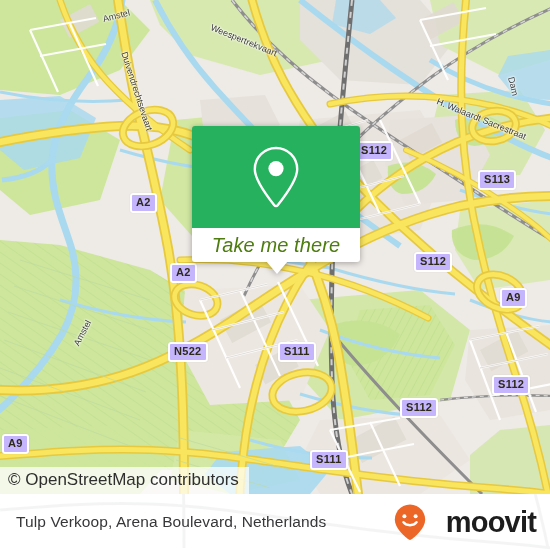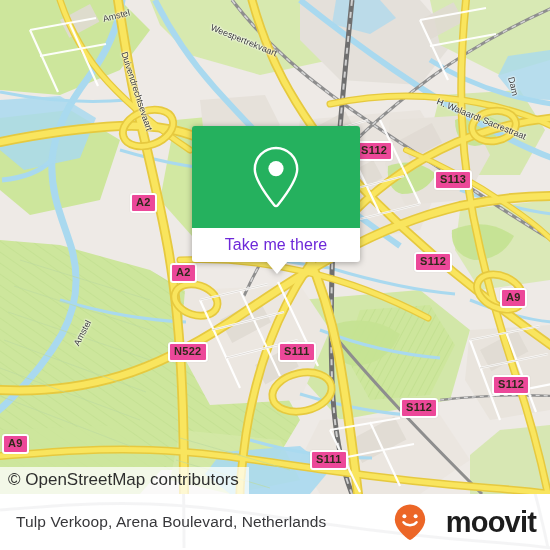--- a/index.html
+++ b/index.html
@@ -24,21 +24,21 @@
     left: 0; top: 0;
     width: 550px; height: 494px;
     overflow: hidden;
     background: #eeeae6;
   }
   #map-svg { position: absolute; left:0; top:0; width:550px; height:494px; display:block; }
 
   
   .shield {
     position: absolute;
-    background: #ec4899;
+    background: #c4b5fd;
     border: 2px solid #ffffff;
     border-radius: 3px;
     color: #2e2a1a;
     font-family: "Liberation Sans", sans-serif;
     font-weight: bold;
     font-size: 11px;
     line-height: 13px;
     letter-spacing: 0.3px;
     padding: 1px 4px 2px 4px;
     white-space: nowrap;
@@ -92,24 +92,25 @@
     position: absolute;
     left: 0; top: 102px;
     width: 168px; height: 34px;
     background: #ffffff;
     border-radius: 0 0 3px 3px;
     display: flex;
     align-items: center;
     justify-content: center;
   }
   #callout-label {
-    color: #6d28d9;
-    font-family: "Liberation Sans", sans-serif;
-    font-size: 16px;
+    color: #4d7c0f;
+    font-family: "Liberation Sans", sans-serif;
+    font-size: 20px;
     letter-spacing: 0.1px;
+    font-style: italic;
   }
   #callout-tail {
     position: absolute;
     left: 74px; top: 135px;
     width: 0; height: 0;
     border-left: 11px solid transparent;
     border-right: 11px solid transparent;
     border-top: 13px solid #ffffff;
   }
   .pin-icon { display:block; }
@@ -356,21 +357,21 @@
 
       <g stroke="#bcd9a0" fill="none" stroke-width="0.8" opacity="0.8">
         <path d="M20,260 L150,300 M14,286 L150,330 M8,312 L150,360
                  M4,340 L146,392 M0,368 L140,420 M0,396 L130,446"></path>
         <path d="M180,438 L290,470 M176,460 L270,488"></path>
       </g>
     </svg>
 
     <div>
       <div class="shield" style="left:355px;top:141px">S112</div>
-      <div class="shield" style="left:434px;top:170px">S113</div>
+      <div class="shield" style="left:478px;top:170px">S113</div>
       <div class="shield" style="left:130px;top:193px">A2</div>
       <div class="shield" style="left:414px;top:252px">S112</div>
       <div class="shield" style="left:500px;top:288px">A9</div>
       <div class="shield" style="left:170px;top:263px">A2</div>
       <div class="shield" style="left:168px;top:342px">N522</div>
       <div class="shield" style="left:278px;top:342px">S111</div>
       <div class="shield" style="left:492px;top:375px">S112</div>
       <div class="shield" style="left:400px;top:398px">S112</div>
       <div class="shield" style="left:2px;top:434px">A9</div>
       <div class="shield" style="left:310px;top:450px">S111</div>

